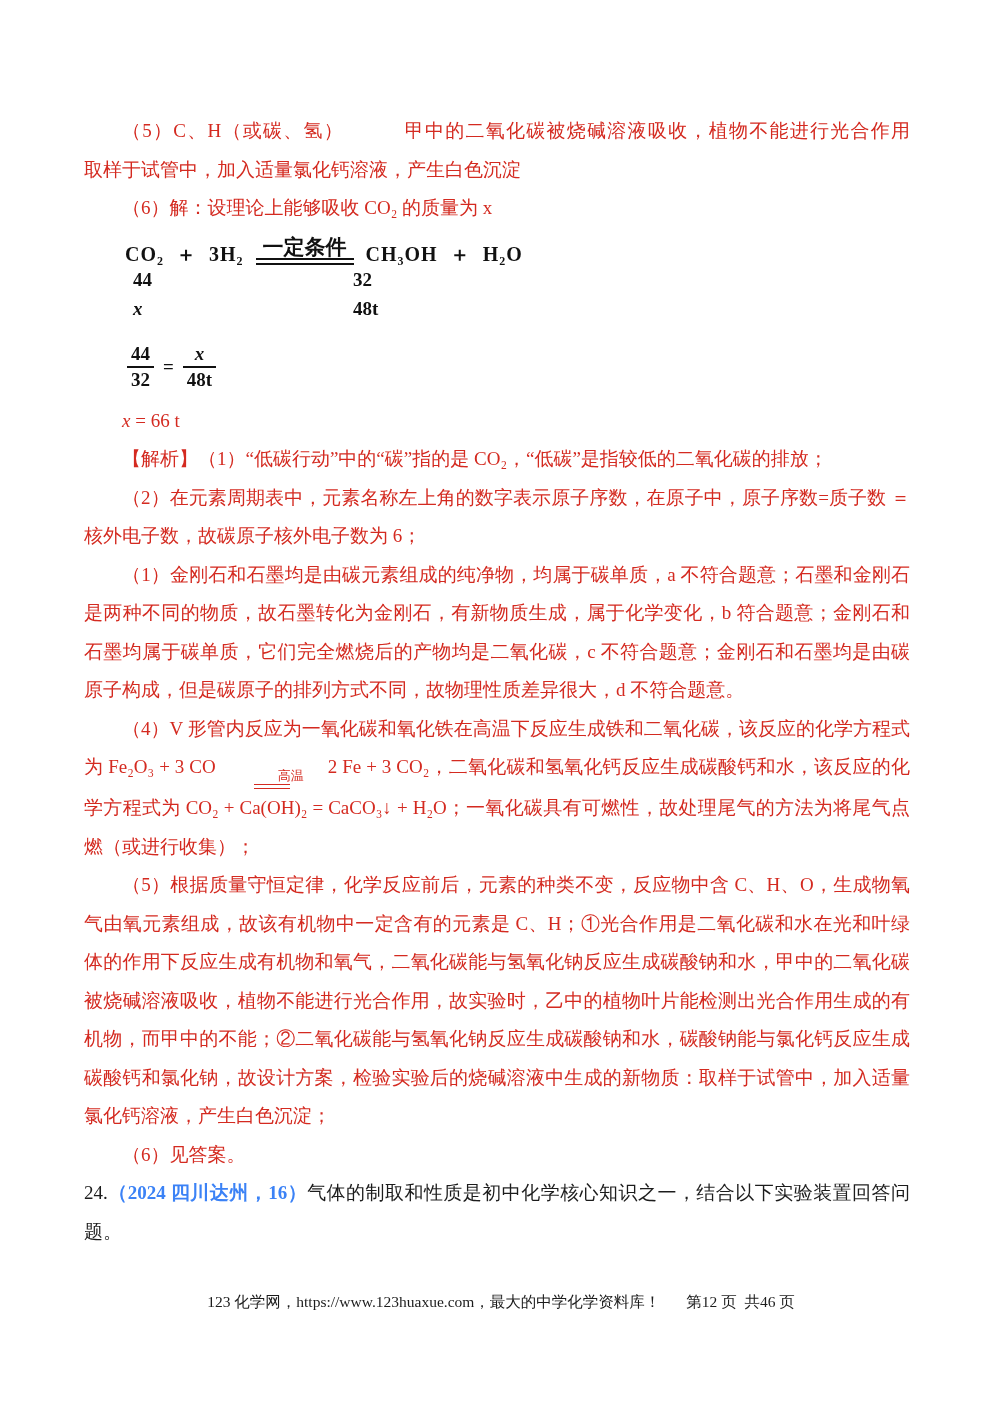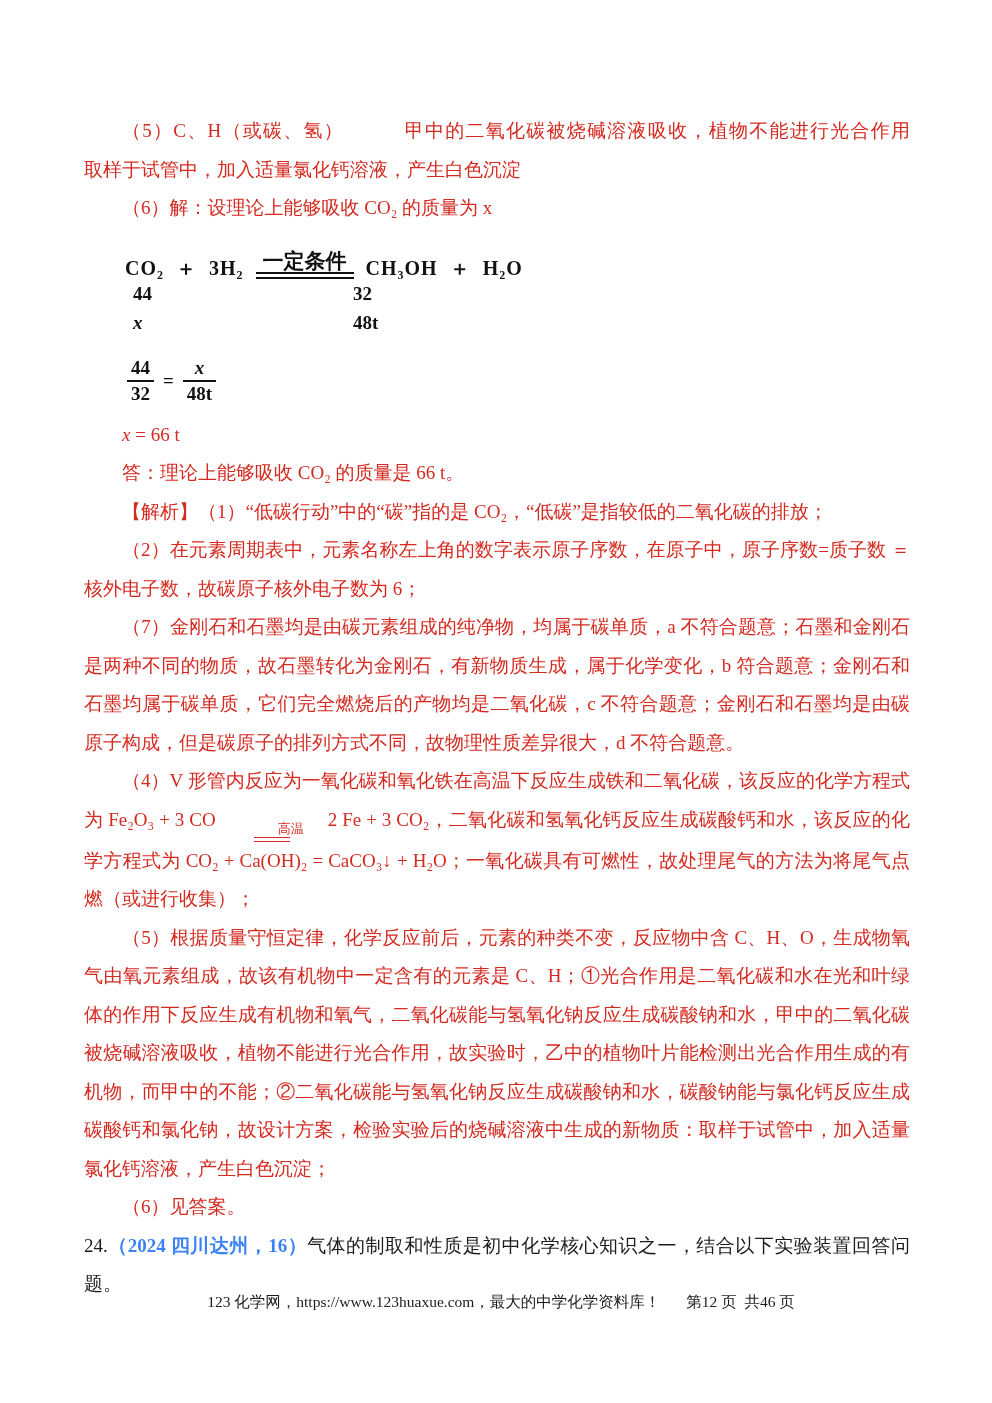--- a/index.html
+++ b/index.html
@@ -18,21 +18,21 @@
     line-height: 38.5px;
     text-align: justify;
     text-indent: 2em;
   }
   .red { color: #d42a20; }
   .bold { font-weight: normal; }
   .ital { font-style: italic; }
 
   
   .equation {
-    margin: 27px 0 0 41px;
+    margin: 13px 0 0 41px;
     color: #111111;
     font-weight: bold;
     font-size: 20px;
   }
   .eq-line { display: flex; align-items: center; }
   .eq-line .formula { letter-spacing: 1px; white-space: pre; }
   .rxn-cond {
     display: inline-flex;
     flex-direction: column;
     align-items: center;
@@ -128,27 +128,26 @@
         <span>=</span>
         <span class="frac">
           <span class="num ital">x</span>
           <span class="den">48t</span>
         </span>
       </div>
     </div>
 
     <p class="red result-line"><span class="ital">x</span><span> = 66 t</span></p>
 
-    <p class="red">答：理论上能够吸收 CO₂ 的质量是 66 t。</p>
 
     <p class="red"><span class="bold">【解析】</span><span>（1）“低碳行动”中的“碳”指的是 CO₂，“低碳”是指较低的二氧化碳的排放；</span></p>
 
     <p class="red">（2）在元素周期表中，元素名称左上角的数字表示原子序数，在原子中，原子序数=质子数 ＝ 核外电子数，故碳原子核外电子数为 6；</p>
 
-    <p class="red">（7）金刚石和石墨均是由碳元素组成的纯净物，均属于碳单质，a 不符合题意；石墨和金刚石是两种不同的物质，故石墨转化为金刚石，有新物质生成，属于化学变化，b 符合题意；金刚石和石墨均属于碳单质，它们完全燃烧后的产物均是二氧化碳，c 不符合题意；金刚石和石墨均是由碳原子构成，但是碳原子的排列方式不同，故物理性质差异很大，d 不符合题意。</p>
+    <p class="red">（1）金刚石和石墨均是由碳元素组成的纯净物，均属于碳单质，a 不符合题意；石墨和金刚石是两种不同的物质，故石墨转化为金刚石，有新物质生成，属于化学变化，b 符合题意；金刚石和石墨均属于碳单质，它们完全燃烧后的产物均是二氧化碳，c 不符合题意；金刚石和石墨均是由碳原子构成，但是碳原子的排列方式不同，故物理性质差异很大，d 不符合题意。</p>
 
     <p class="red"><span>（4）V 形管内反应为一氧化碳和氧化铁在高温下反应生成铁和二氧化碳，该反应的化学方程式为 Fe₂O₃ + 3 CO</span><span class="inline-cond">
           <span class="ctext">高温</span>
           <span class="cline"></span>
         </span><span>2 Fe + 3 CO₂，二氧化碳和氢氧化钙反应生成碳酸钙和水，该反应的化学方程式为 CO₂ + Ca(OH)₂ = CaCO₃↓ + H₂O；一氧化碳具有可燃性，故处理尾气的方法为将尾气点燃（或进行收集）；</span></p>
 
     <p class="red">（5）根据质量守恒定律，化学反应前后，元素的种类不变，反应物中含 C、H、O，生成物氧气由氧元素组成，故该有机物中一定含有的元素是 C、H；①光合作用是二氧化碳和水在光和叶绿体的作用下反应生成有机物和氧气，二氧化碳能与氢氧化钠反应生成碳酸钠和水，甲中的二氧化碳被烧碱溶液吸收，植物不能进行光合作用，故实验时，乙中的植物叶片能检测出光合作用生成的有机物，而甲中的不能；②二氧化碳能与氢氧化钠反应生成碳酸钠和水，碳酸钠能与氯化钙反应生成碳酸钙和氯化钠，故设计方案，检验实验后的烧碱溶液中生成的新物质：取样于试管中，加入适量氯化钙溶液，产生白色沉淀；</p>
 
     <p class="red">（6）见答案。</p>
 

